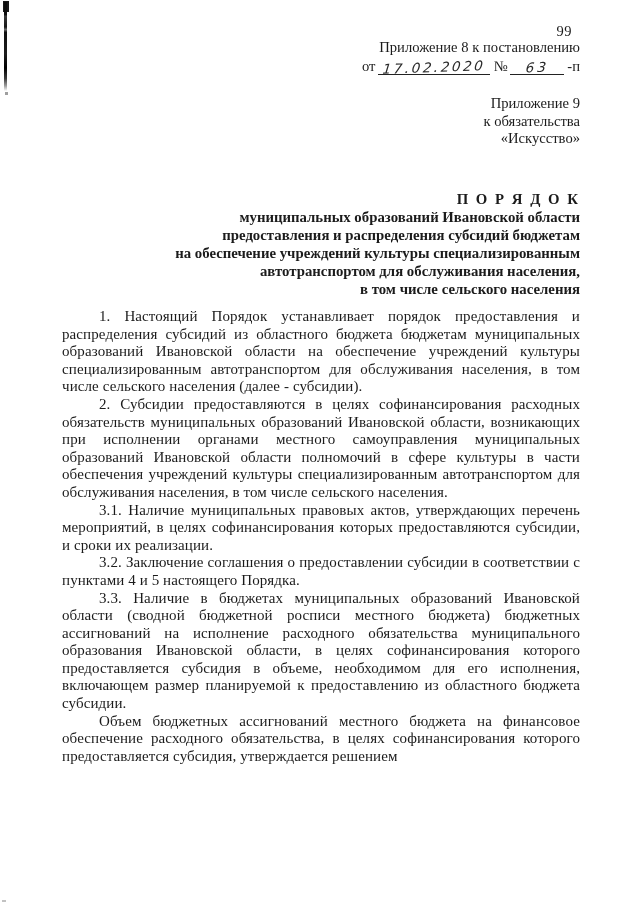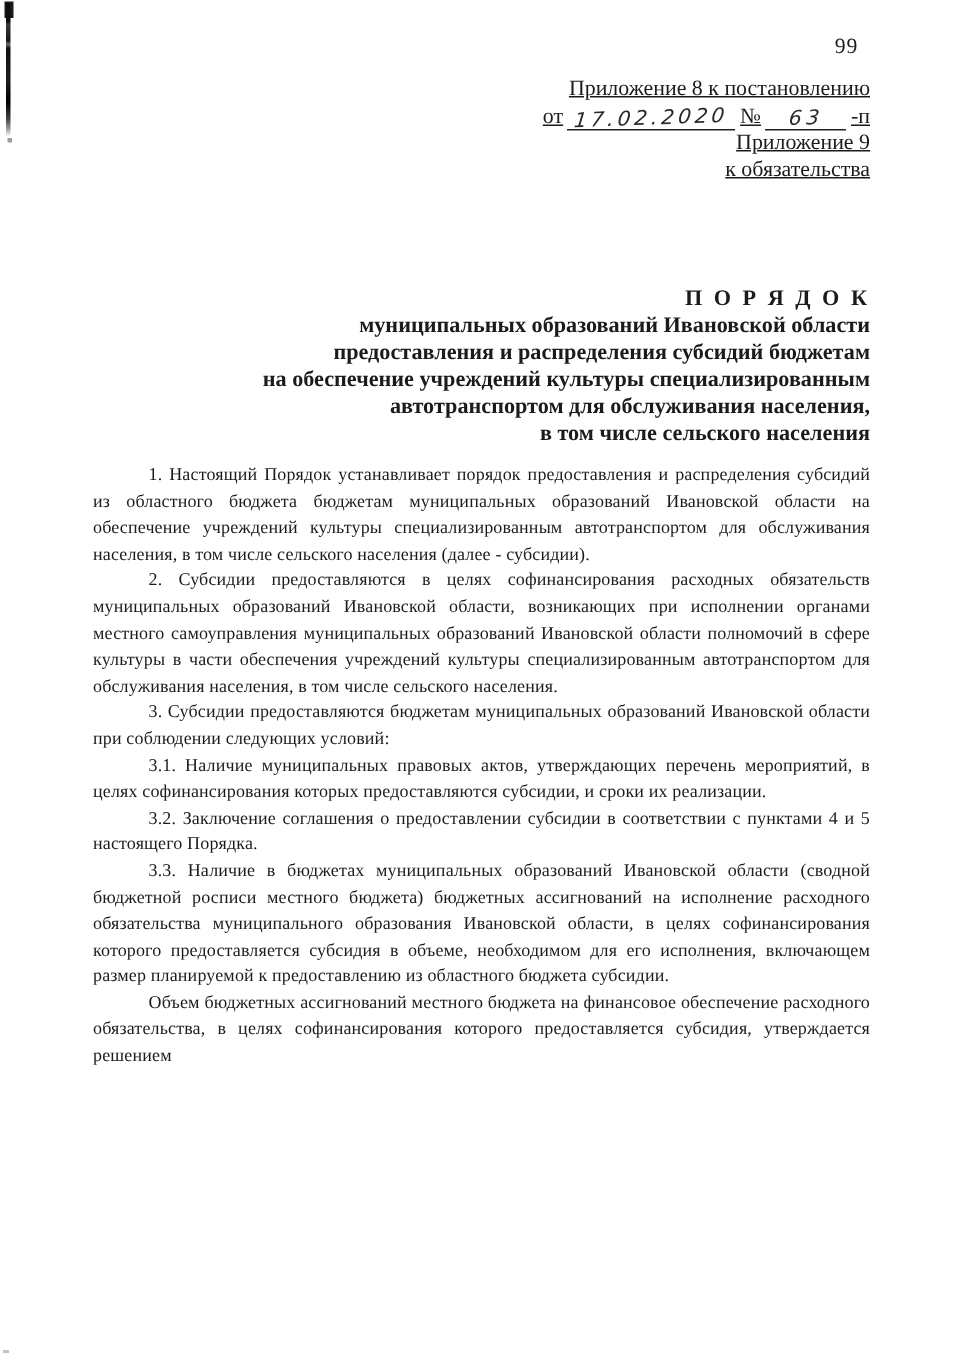--- a/index.html
+++ b/index.html
@@ -52,27 +52,26 @@
   .page-number {
     position: absolute;
     top: 23px;
     right: 68px;
     font-size: 14.5px;
     letter-spacing: 0.5px;
   }
 
   .header-block {
     position: absolute;
-    top: 51px;
+    top: 39px;
     right: 60px;
     text-align: right;
     font-size: 14.6px;
     line-height: 17.5px;
     white-space: nowrap;
-    text-decoration: underline;
   }
   .date-line {
     margin-top: 1px;
   }
   .hw-slot {
     display: inline-block;
     border-bottom: 1.4px solid #222;
     text-align: center;
     vertical-align: bottom;
     line-height: 15px;
@@ -85,20 +84,21 @@
     font-family: "DejaVu Sans", sans-serif;
     font-style: italic;
     font-size: 13.5px;
     letter-spacing: 2.5px;
     color: #2a2a2a;
     transform: skewX(-8deg) rotate(-2deg) translateY(1px);
     white-space: nowrap;
   }
   .hw-num { letter-spacing: 3px; }
   .subprogram-block {
+    margin-top: 20px;
   }
 
   .title-block {
     position: absolute;
     top: 190px;
     left: 60px;
     width: 520px;
     text-align: right;
     font-weight: bold;
     font-size: 14.8px;
@@ -107,21 +107,21 @@
   .title-main {
     letter-spacing: 2px;
     margin-bottom: 0;
   }
 
   .body-text {
     position: absolute;
     top: 308px;
     left: 62px;
     width: 518px;
-    font-size: 12px;
+    font-size: 15px;
     line-height: 17.6px;
     text-align: justify;
     letter-spacing: 0.1px;
   }
   .body-text p {
     margin: 0;
     text-indent: 37px;
   }
 </style>
 </head>
@@ -137,35 +137,35 @@
   <div class="page-number">99</div>
 
   <div class="header-block">
     <div>Приложение 8 к постановлению</div>
     <div class="date-line">
       <span>от</span><span class="hw-slot slot-date"><span class="hw">17.02.2020</span></span><span>№</span><span class="hw-slot slot-num"><span class="hw hw-num">63</span></span><span>-п</span>
     </div>
     <div class="subprogram-block">
       <div>Приложение 9</div>
       <div>к обязательства</div>
+      <div>«Искусство»</div>
     </div>
   </div>
 
   <div class="title-block">
     <div class="title-main">П О Р Я Д О К</div>
     <div>муниципальных образований Ивановской области</div>
     <div>предоставления и распределения субсидий бюджетам</div>
     <div>на обеспечение учреждений культуры специализированным</div>
     <div>автотранспортом для обслуживания населения,</div>
     <div>в том числе сельского населения</div>
   </div>
 
   <div class="body-text">
     <p>1. Настоящий Порядок устанавливает порядок предоставления и распределения субсидий из областного бюджета бюджетам муниципальных образований Ивановской области на обеспечение учреждений культуры специализированным автотранспортом для обслуживания населения, в том числе сельского населения (далее - субсидии).</p>
     <p>2. Субсидии предоставляются в целях софинансирования расходных обязательств муниципальных образований Ивановской области, возникающих при исполнении органами местного самоуправления муниципальных образований Ивановской области полномочий в сфере культуры в части обеспечения учреждений культуры специализированным автотранспортом для обслуживания населения, в том числе сельского населения.</p>
-    <p>3. Субсидии предоставляются бюджетам муниципальных образований Ивановской области при соблюдении следующих условий:</p>
     <p>3.1. Наличие муниципальных правовых актов, утверждающих перечень мероприятий, в целях софинансирования которых предоставляются субсидии, и сроки их реализации.</p>
     <p>3.2. Заключение соглашения о предоставлении субсидии в соответствии с пунктами 4 и 5 настоящего Порядка.</p>
     <p>3.3. Наличие в бюджетах муниципальных образований Ивановской области (сводной бюджетной росписи местного бюджета) бюджетных ассигнований на исполнение расходного обязательства муниципального образования Ивановской области, в целях софинансирования которого предоставляется субсидия в объеме, необходимом для его исполнения, включающем размер планируемой к предоставлению из областного бюджета субсидии.</p>
     <p>Объем бюджетных ассигнований местного бюджета на финансовое обеспечение расходного обязательства, в целях софинансирования которого предоставляется субсидия, утверждается решением</p>
   </div>
 
 </div>
 
 </body></html>

